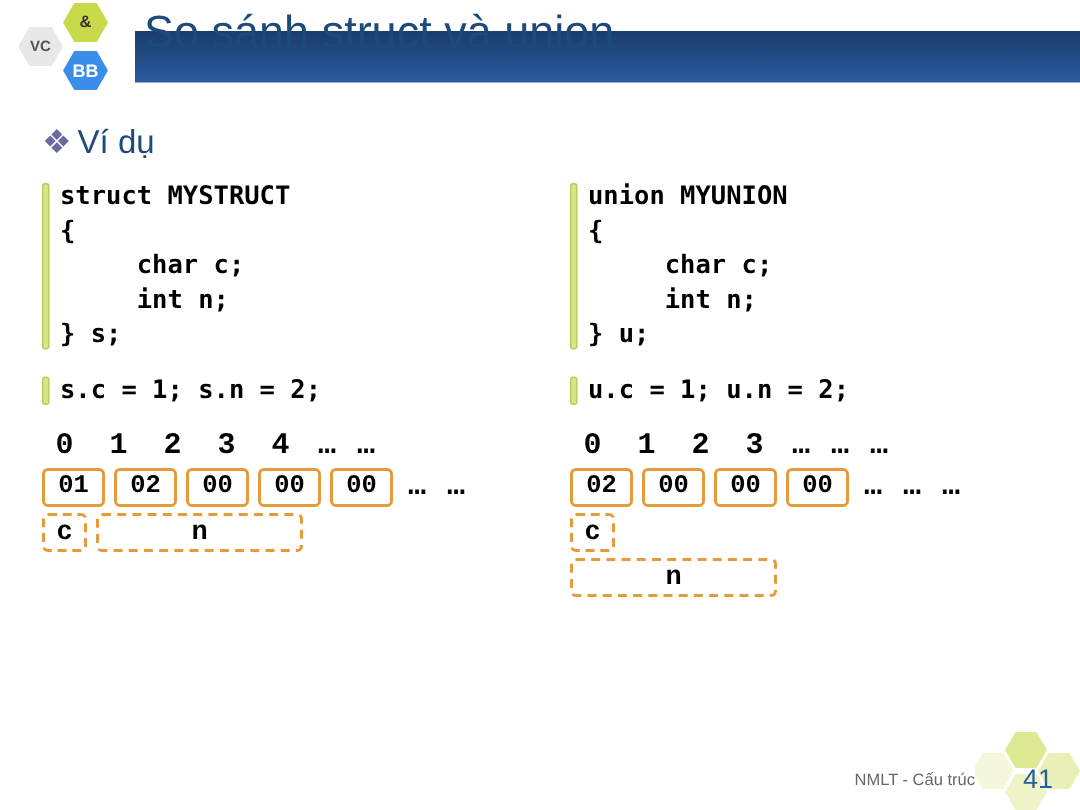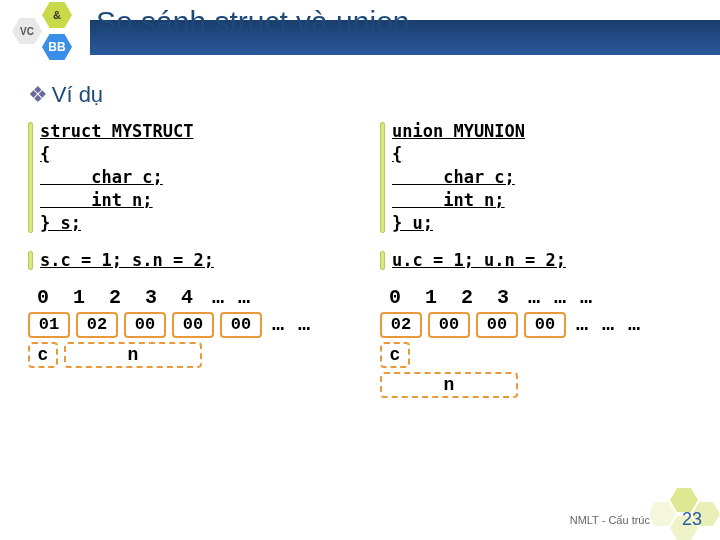--- a/index.html
+++ b/index.html
@@ -78,21 +78,21 @@
   .code-block .bar {
     position: absolute;
     left: 0;
     top: 2px;
     bottom: 2px;
     width: 5px;
     background: #d8e688;
     border: 1px solid #bcca5e;
     border-radius: 2px;
   }
-  .code-block pre { white-space: pre; text-decoration: underline; }
+  .code-block pre { white-space: pre; }
   .mem-row {
     display: flex;
     align-items: center;
     gap: 6px;
     font-family: "Courier New", monospace;
     font-size: 20px;
     font-weight: bold;
     margin-bottom: 3px;
   }
   .mem-idx { width: 30px; text-align: center; }
@@ -263,14 +263,14 @@
 
 <div class="hex-corner">
   <div class="ch ch1"></div>
   <div class="ch ch2"></div>
   <div class="ch ch3"></div>
   <div class="ch ch4"></div>
 </div>
 
 <div class="footer">
   <span class="footer-text">NMLT - Cấu trúc</span>
-  <span class="page-num">23</span>
+  <span class="page-num">41</span>
 </div>
 
 </body></html>

